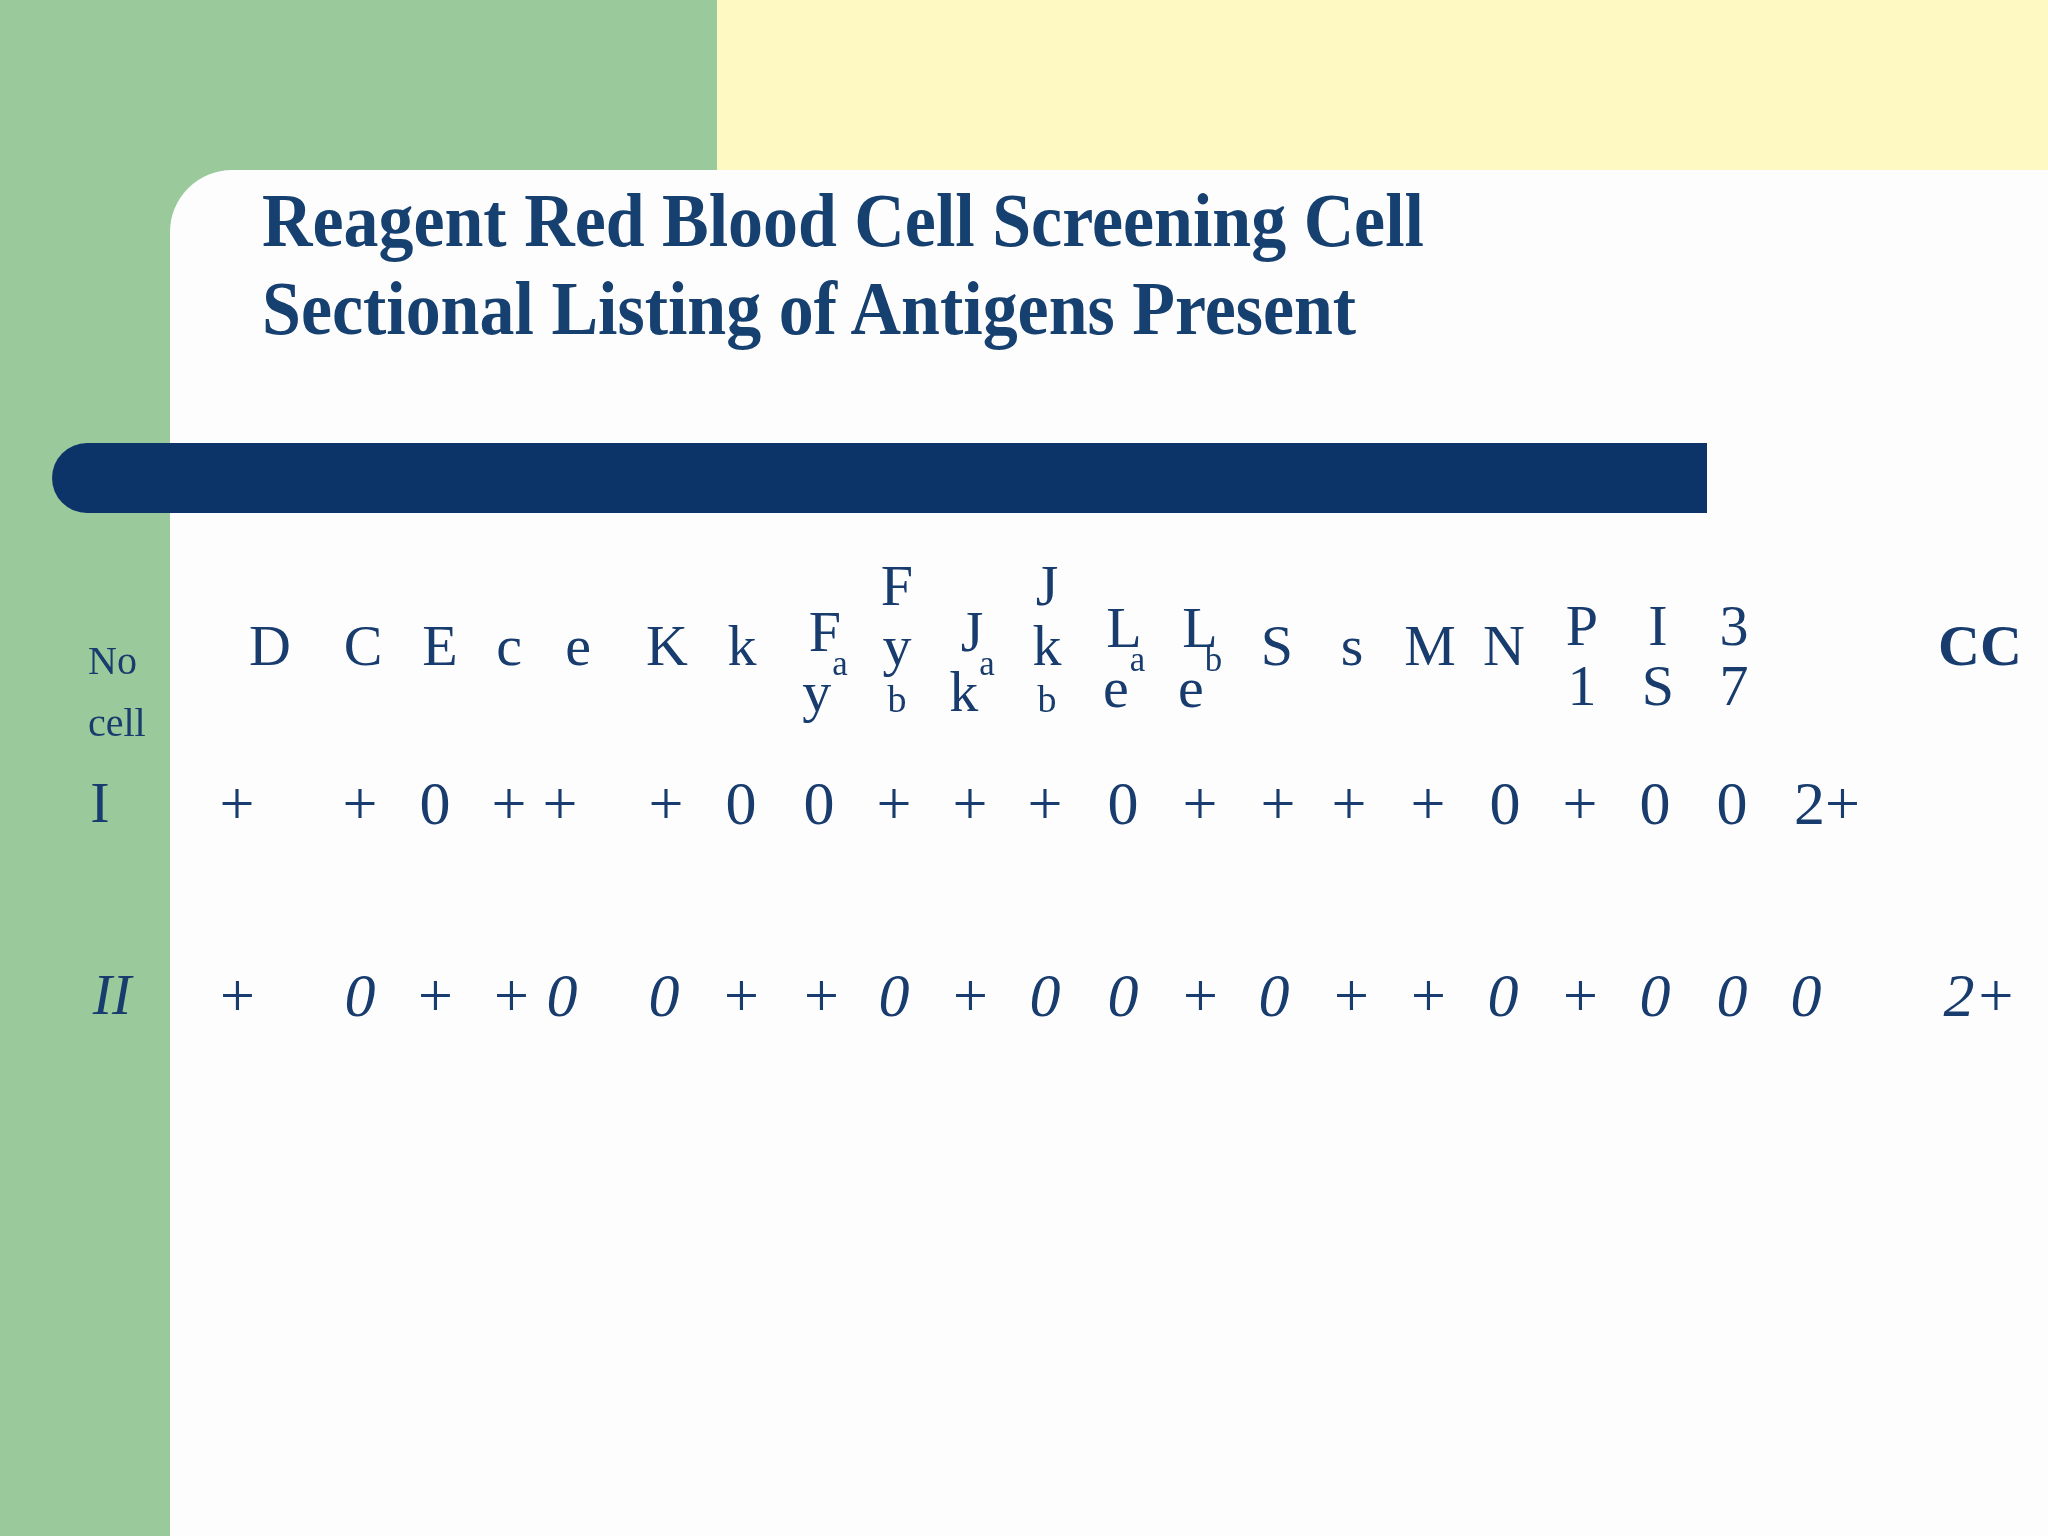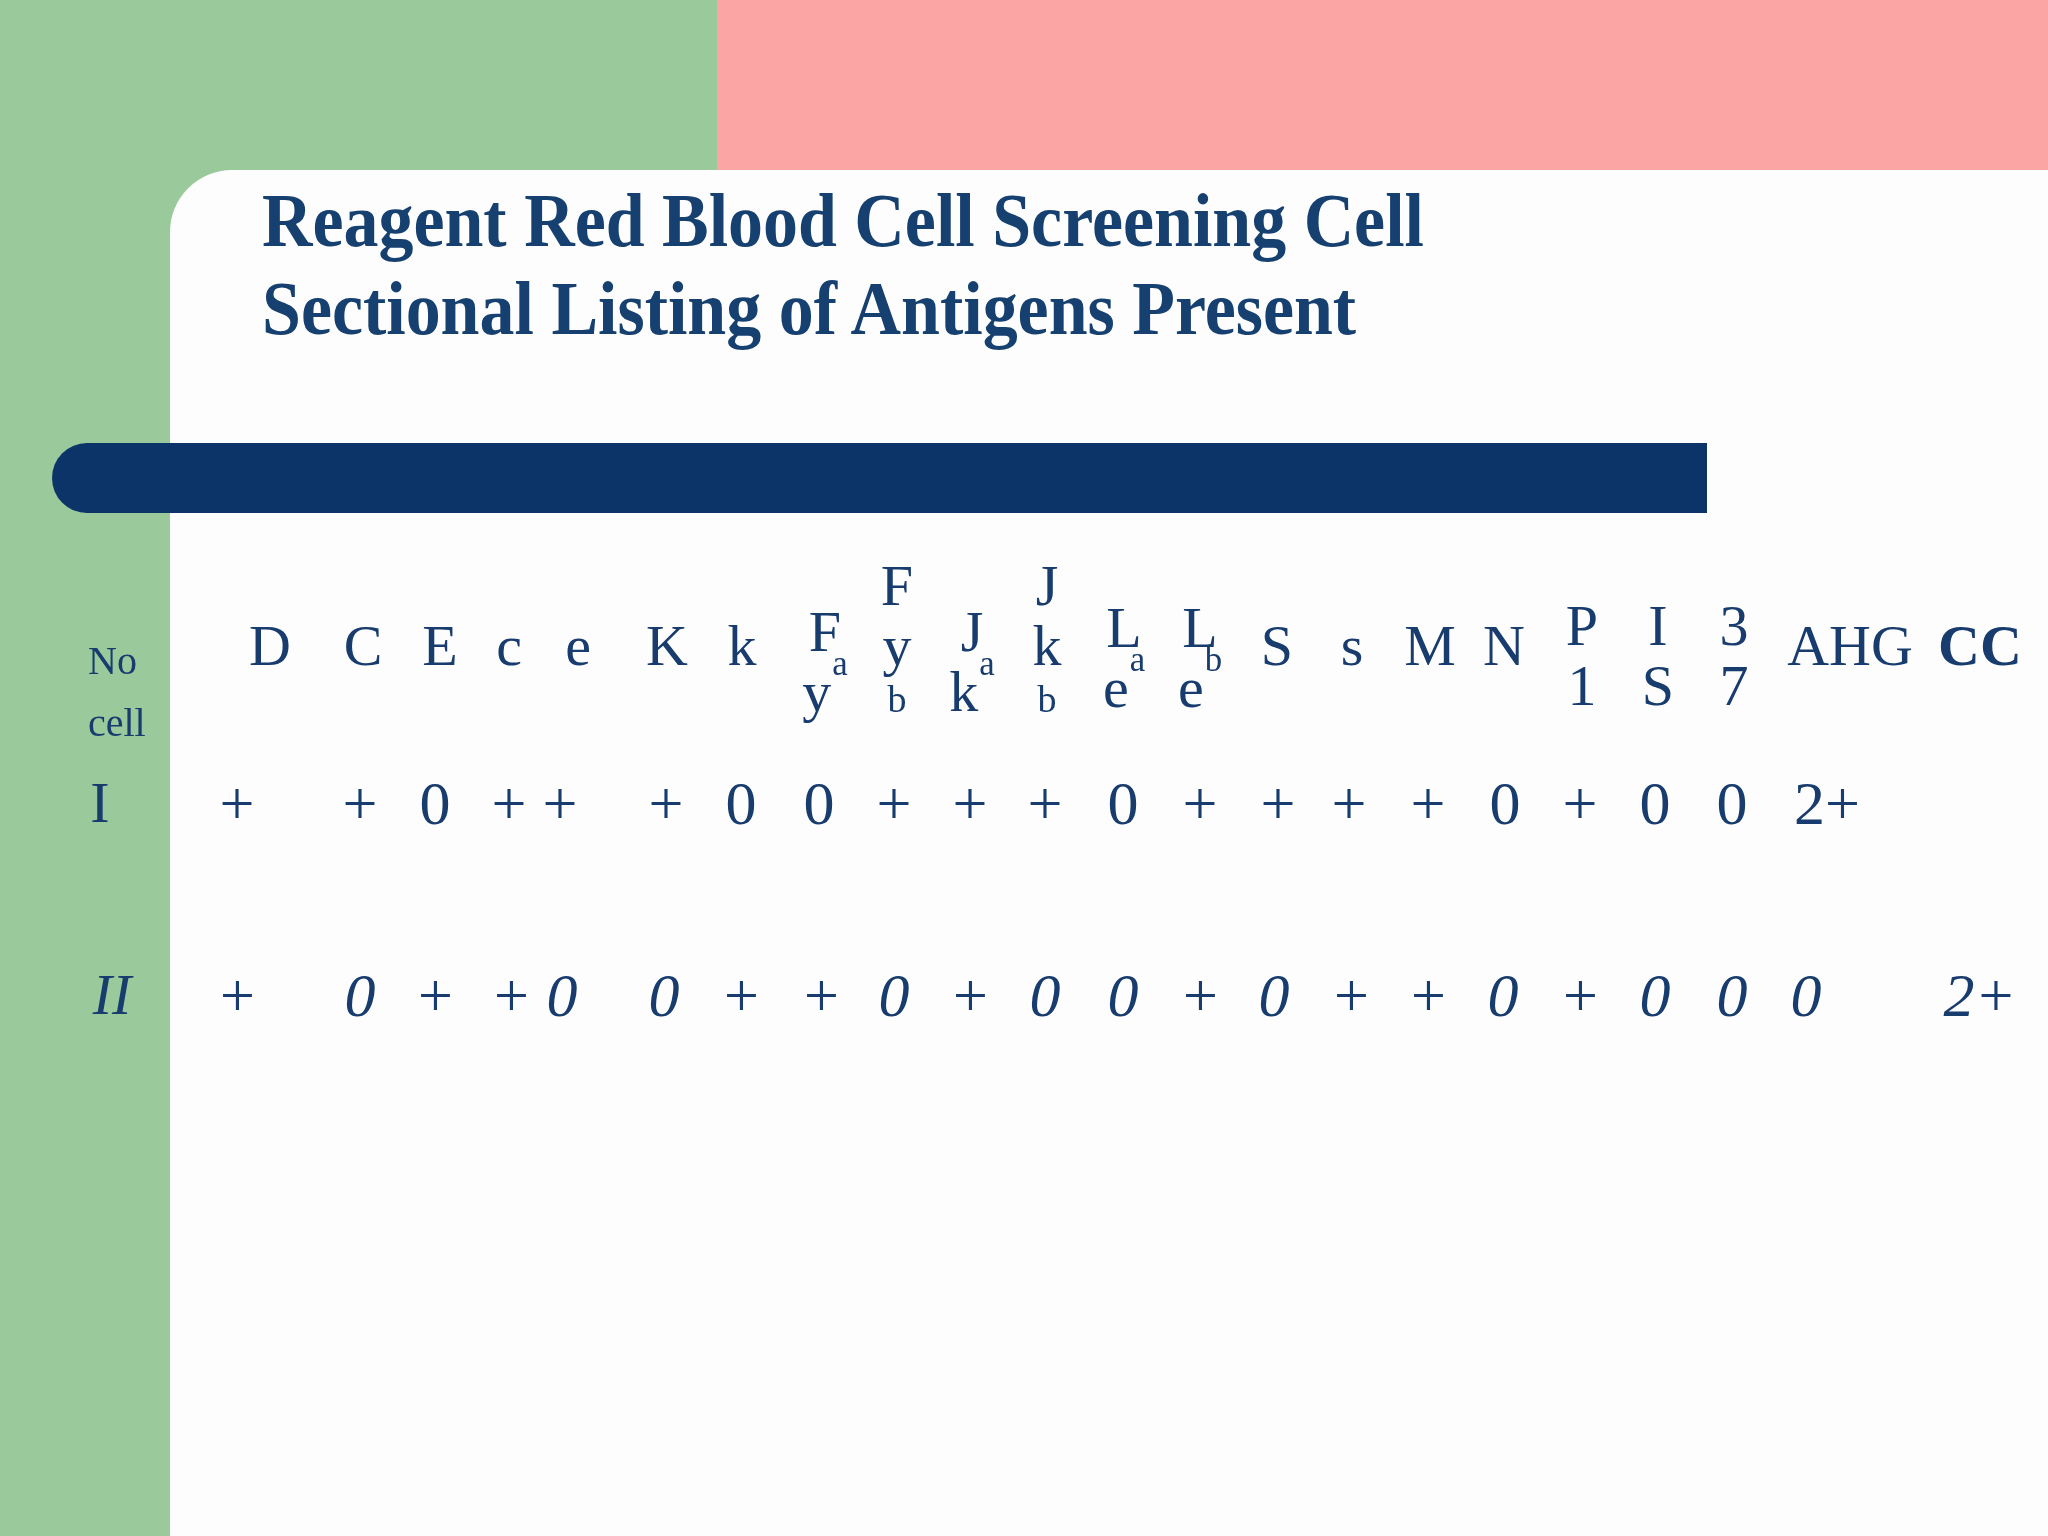--- a/index.html
+++ b/index.html
@@ -1,18 +1,18 @@
 <!DOCTYPE html>
 <html><head>
 <meta charset="utf-8">
 <style>
   html,body{margin:0;padding:0;background:#ffffff;}
   #stage{
     position:relative;width:2048px;height:1536px;overflow:hidden;
-    background:#fca5a5;
+    background:#fef9c3;
     font-family:"Liberation Serif","DejaVu Serif",serif;
     color:#173c6d;
   }
   
   .green-top{position:absolute;left:0;top:0;width:717px;height:245px;background:#9aca9c;}
   .green-left{position:absolute;left:0;top:0;width:170px;height:1536px;background:#9aca9c;}
   .panel{
     position:absolute;left:170px;top:170px;right:0;bottom:0;
     background:#fdfdfd;border-top-left-radius:62px;
   }
@@ -133,23 +133,20 @@
         <span class="hline">P</span>
         <span class="hline">1</span>
       </div>
       <div class="hdr" style="left: 1658px; padding-bottom: 6px;">
         <span class="hline">I</span>
         <span class="hline">S</span>
       </div>
       <div class="hdr" style="left: 1734px; padding-bottom: 6px;">
         <span class="hline">3</span>
         <span class="hline">7</span>
-      </div>
-      <div class="hdr" style="left: 1850px; padding-bottom: 46px;">
-        <span class="hline">AHG</span>
       </div>
       <div class="hdr" style="left: 1980px; padding-bottom: 46px; font-weight: bold;">
         <span class="hline">CC</span>
       </div>
     </div>
 
   <div class="t-row" id="row-I">
       <div class="cell label" style="left: 100px;">I</div>
       <div class="cell" style="left: 237px;">+</div>
       <div class="cell" style="left: 360px;">+</div>

